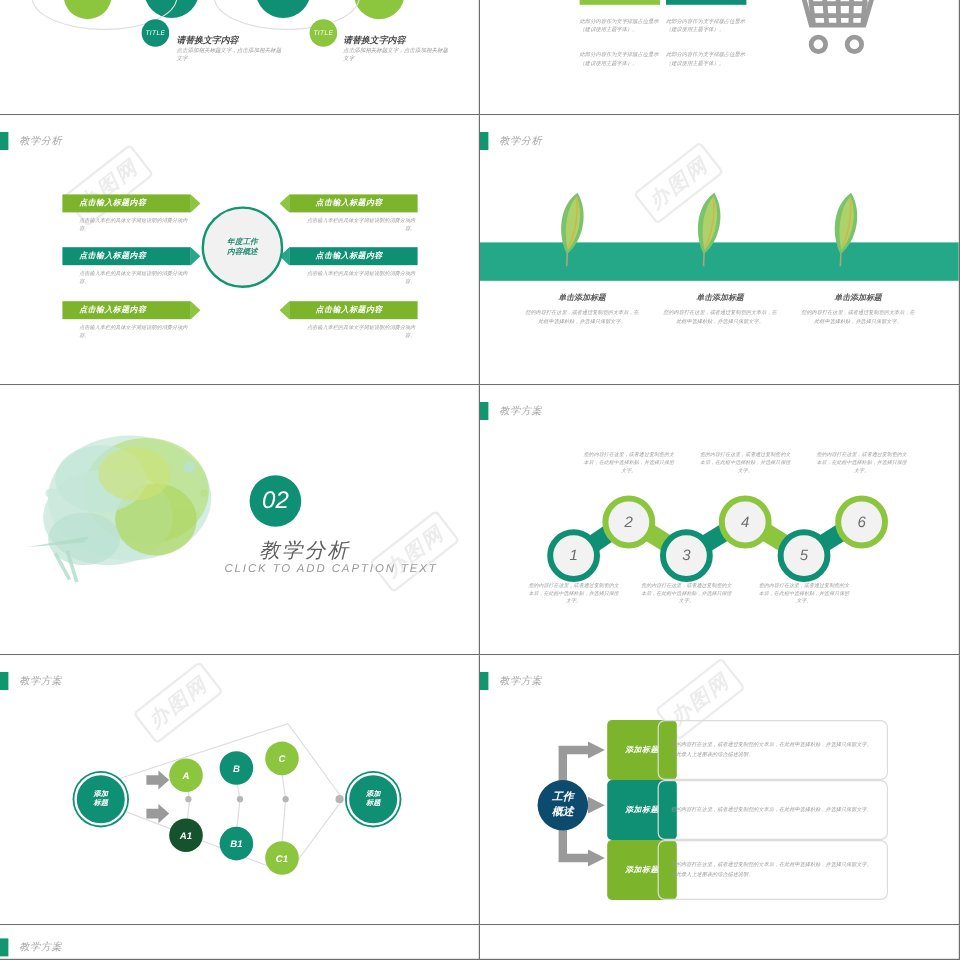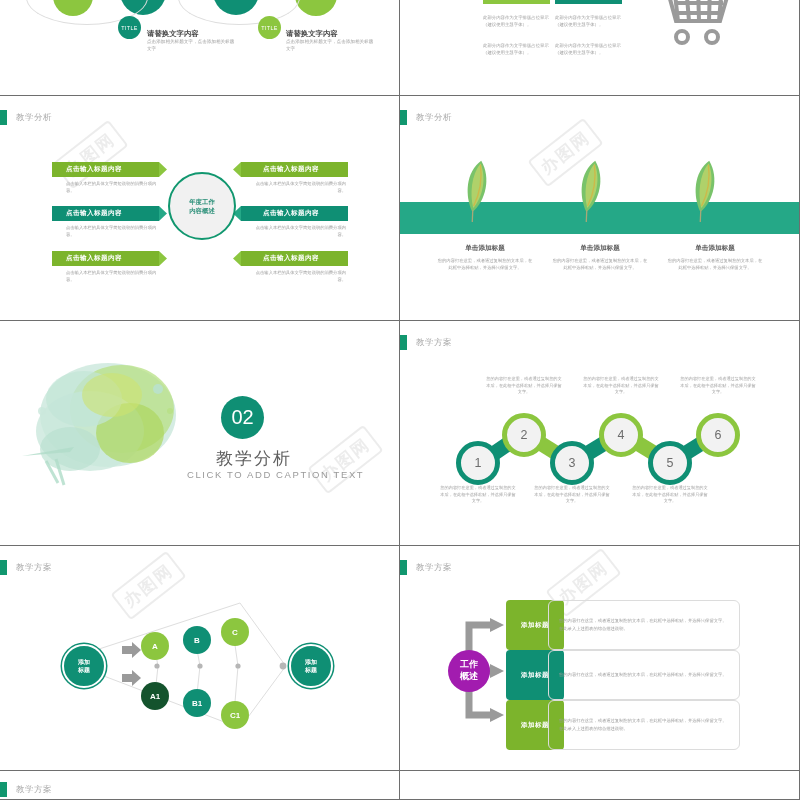--- a/index.html
+++ b/index.html
@@ -2,21 +2,21 @@
 <html><head>
 <meta charset="utf-8">
 <style>
   html,body{margin:0;padding:0;}
   body{
     width:800px;height:800px;overflow:hidden;
     background:#ffffff;
     font-family:"Liberation Sans","DejaVu Sans",sans-serif;
     -webkit-font-smoothing:antialiased;
   }
-  .deck{position:relative;width:800px;height:800px;}
+  .deck{position:relative;width:800px;height:800px;font-style:italic;}
 
   
   .slide{
     position:absolute;width:400px;height:225px;
     background:#fff;overflow:hidden;
     box-sizing:border-box;
     border-right:1px solid #6e6e6e;
     border-bottom:1px solid #6e6e6e;
   }
   .slide.r0{top:-129px;}
@@ -82,21 +82,21 @@
 
   
   .s7 .ring{position:absolute;border-radius:50%;background:#0f8f74;border:2px solid #fff;
             box-shadow:0 0 0 1.5px #0f8f74;
             display:flex;flex-direction:column;align-items:center;justify-content:center;}
   .s7 .ring span{font-size:6px;color:#fff;line-height:1.35;font-weight:bold;}
   .s7 .dotc{position:absolute;border-radius:50%;display:flex;align-items:center;justify-content:center;
             color:#fff;font-size:8px;font-weight:bold;}
 
   
-  .s8 .hub{position:absolute;border-radius:50%;background:#a21caf;
+  .s8 .hub{position:absolute;border-radius:50%;background:#0c4a6e;
            display:flex;flex-direction:column;align-items:center;justify-content:center;}
   .s8 .hub span{font-size:9px;color:#fff;font-weight:bold;line-height:1.3;}
   .s8 .tag{position:absolute;width:58px;height:50px;border-radius:4px;
            display:flex;align-items:center;justify-content:center;}
   .s8 .tag span{font-size:6.5px;color:#fff;font-weight:bold;letter-spacing:.5px;}
   .s8 .box{position:absolute;border:1px solid #dcdcdc;border-radius:6px;box-sizing:border-box;
            display:flex;align-items:center;}
   .s8 .box p{margin:0;padding:0 10px;font-size:4.3px;color:#9b9b9b;line-height:1.8;}
 </style>
 </head>
@@ -257,21 +257,21 @@
         <ellipse cx="100" cy="44" rx="30" ry="22" fill="#c3dd52" opacity=".6"></ellipse>
         <ellipse cx="58" cy="98" rx="30" ry="22" fill="#a9d9c4" opacity=".65"></ellipse>
         <path d="M10 105 L62 96 L58 101 Z" fill="#9fd4bd" opacity=".8"></path>
         <path d="M34 110 L46 132 M44 108 L52 134" stroke="#9fd4bd" stroke-width="3" fill="none" opacity=".8"></path>
         <circle cx="146" cy="38" r="5" fill="#aadbc9" opacity=".8"></circle>
         <circle cx="158" cy="60" r="3" fill="#a8d96a" opacity=".8"></circle>
         <circle cx="30" cy="60" r="4" fill="#bfe3d4" opacity=".8"></circle>
       </g>
     </svg>
 
-    <div class="num" style="left:221px;top:75px;">
+    <div class="num" style="left:208px;top:75px;">
       <span>02</span>
     </div>
     <div class="ch" style="left:216px;top:126px;">教学分析</div>
     <div class="en" style="left:187px;top:148px;">CLICK TO ADD CAPTION TEXT</div>
   </div>
 
   <div class="slide r2 c2 s6">
     <div class="s-head">
       <div class="bar"></div>
       <div class="txt">教学方案</div>

